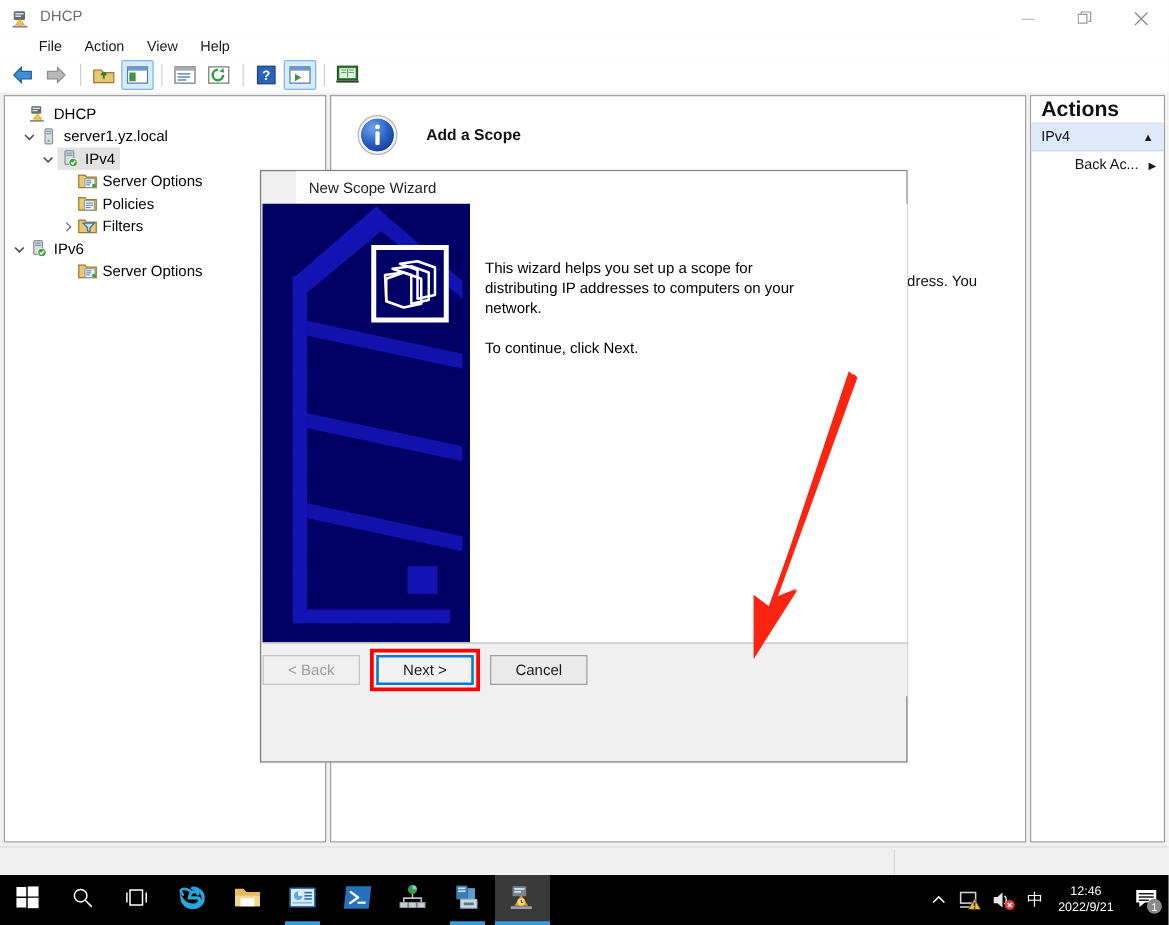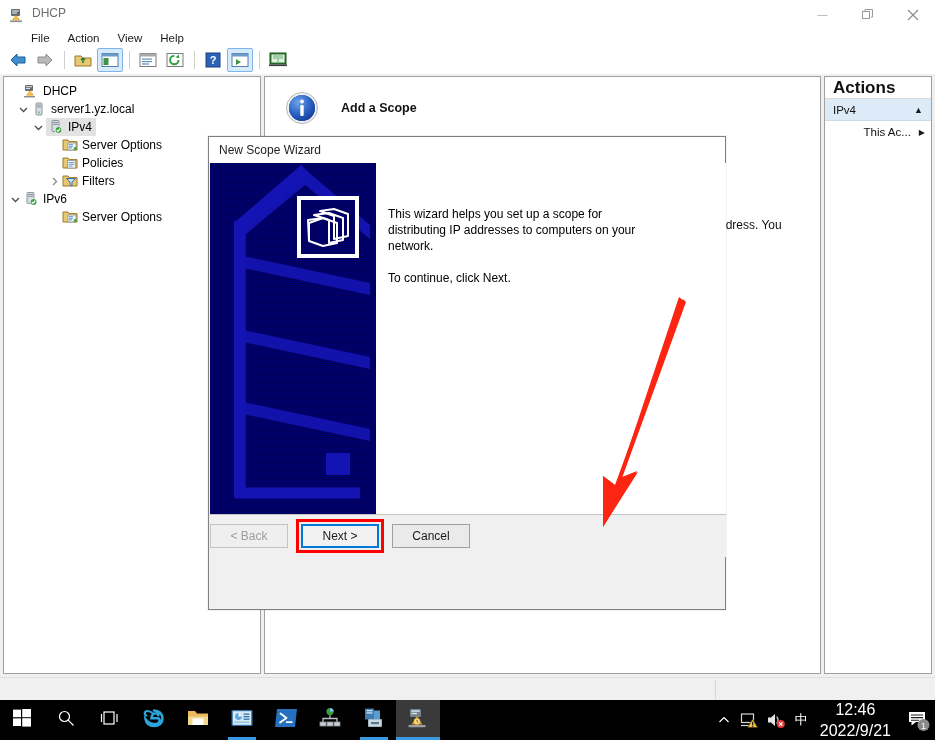--- a/index.html
+++ b/index.html
@@ -123,20 +123,21 @@
     height: 22px; display: flex; align-items: center; justify-content: flex-end;
     padding: 0 6px 0 8px; font-size: 11.5px; color: #111; gap: 8px;
   }
   .act-row .arrow { font-size: 8px; color: #1a1a1a; }
 
   
   .wizard {
     position: absolute; left: 208px; top: 136px; width: 518px; height: 474px;
     background: #f0f0f0; border: 1px solid #808080;
     box-shadow: 0 0 0 1px rgba(0,0,0,0.05);
+    padding-left: 28px;
   }
   .wiz-title {
     height: 26px; background: #ffffff; display: flex; align-items: center;
     padding-left: 10px; font-size: 12px; color: #222;
   }
   .wiz-body {
     position: absolute; left: 1px; top: 26px; width: 516px; height: 351px;
     background: #ffffff; display: flex;
   }
   .wiz-art {
@@ -200,21 +201,21 @@
     content: ""; position: absolute; left: 0; right: 0; bottom: 0; height: 3px;
     background: #3a9adf;
   }
   .tray {
     position: absolute; right: 0; top: 0; height: 40px; display: flex; align-items: center;
   }
   .tray-ico { width: 26px; height: 40px; display: flex; align-items: center; justify-content: center; }
   .tray-ime { font-size: 13px; color: #fff; padding: 0 6px; }
   .tray-clock {
     display: flex; flex-direction: column; align-items: center; justify-content: center;
-    color: #ffffff; font-size: 16px; line-height: 1.32; padding: 0 10px 0 6px; height: 40px;
+    color: #ffffff; font-size: 10px; line-height: 1.32; padding: 0 10px 0 6px; height: 40px;
   }
   .tray-notif { width: 34px; height: 40px; display: flex; align-items: center; justify-content: center; position: relative; }
 </style>
 </head>
 <body>
 
 <div id="app">
 
   <div class="mmc-window">
 
@@ -481,21 +482,21 @@
       <div class="main-occl-text">ldress. You</div>
     </div>
 
     <div class="pane-actions">
       <div class="act-header">Actions</div>
       <div class="act-group">
         <span>IPv4</span>
         <span class="caret">▲</span>
       </div>
       <div class="act-row">
-        <span>This Ac...</span>
+        <span>Back Ac...</span>
         <span class="arrow">▶</span>
       </div>
     </div>
 
     <div class="statusbar">
       <div class="sb-div"></div>
     </div>
   </div>
 
   <div class="wizard">

